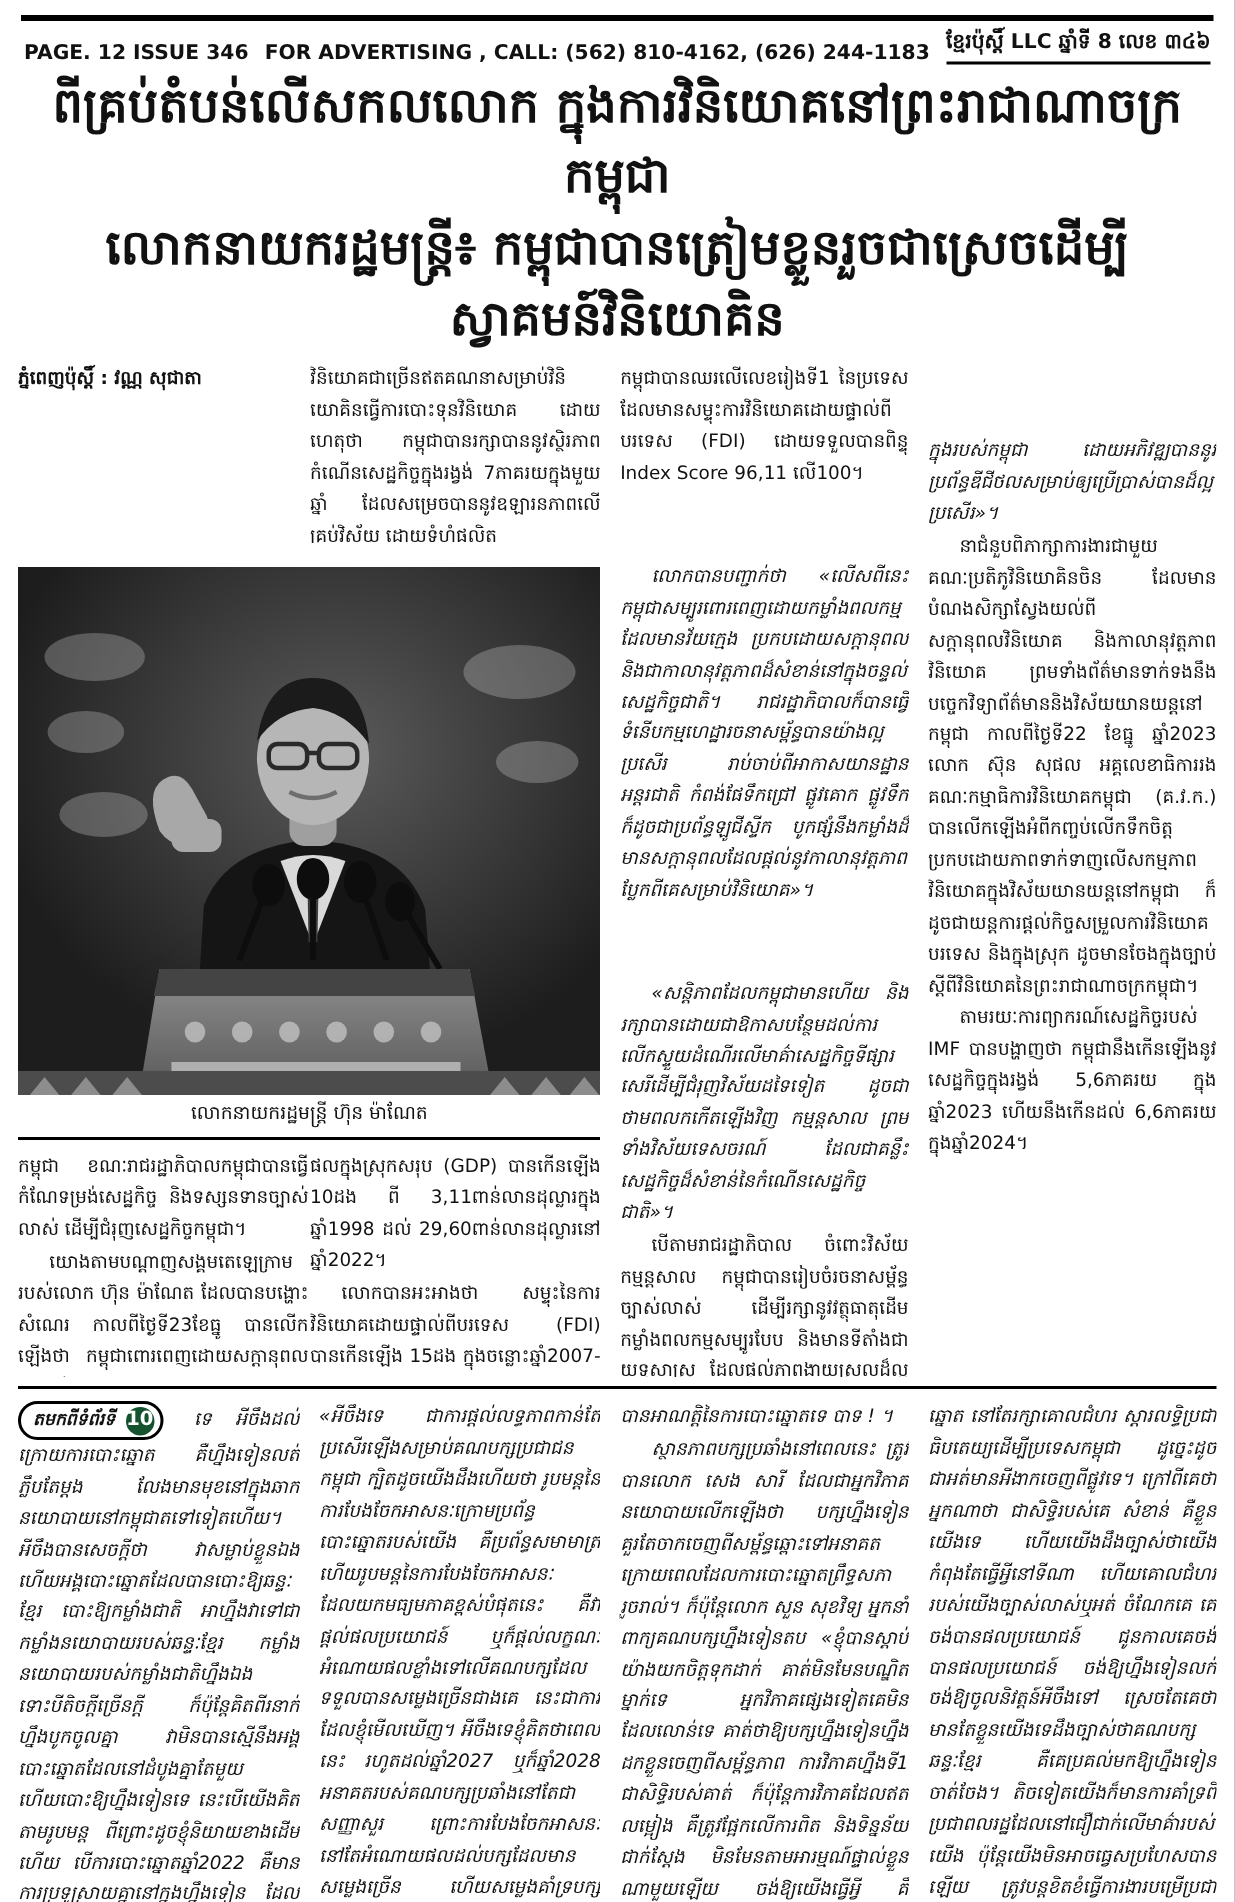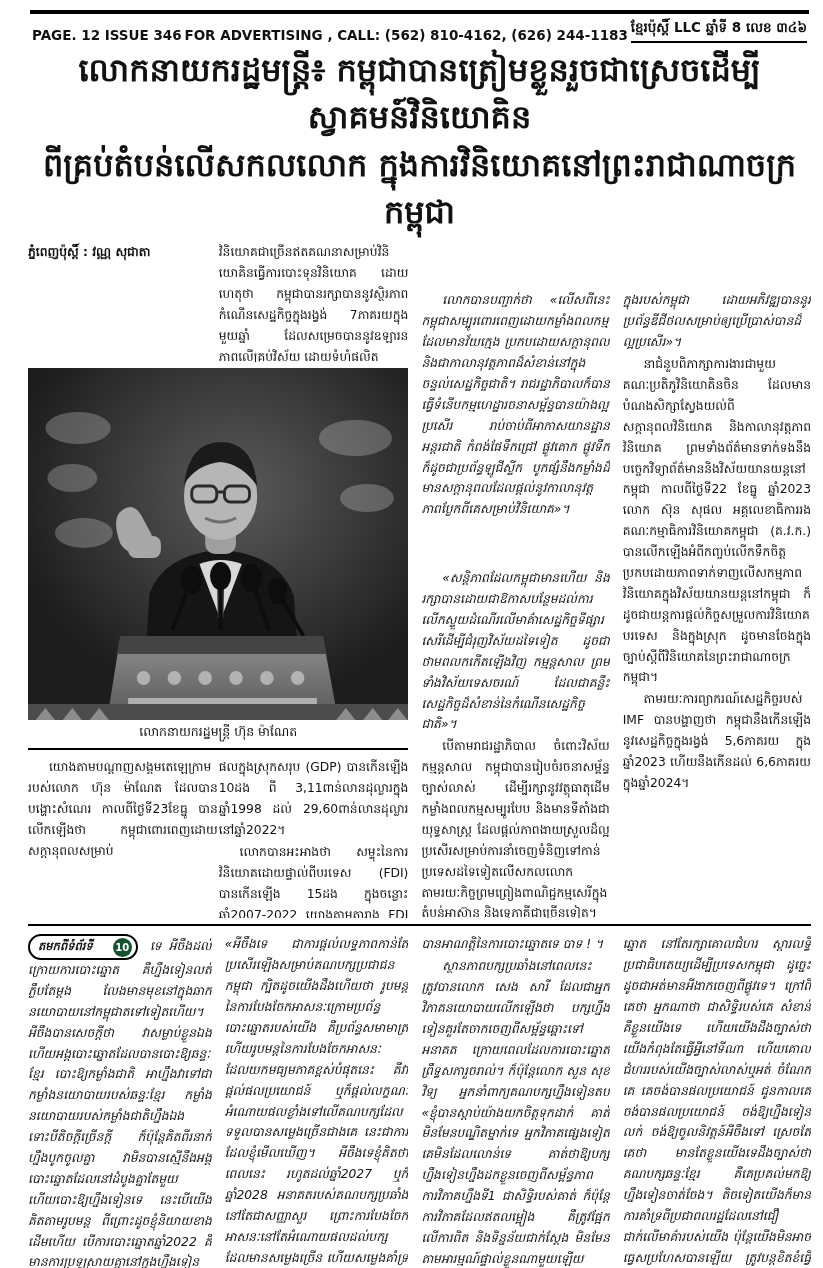--- a/index.html
+++ b/index.html
@@ -1,20 +1,20 @@
 <!DOCTYPE html>
 <html><head>
 <meta charset="utf-8">
 <style>
   html,body{margin:0;padding:0;background:#9a9a9a;}
   .page{
     width:823px;height:1268px;background:#ffffff;color:#111;
     margin:0 auto;position:relative;overflow:hidden;
     font-family:"DejaVu Sans","Liberation Sans",sans-serif;
-    box-sizing:border-box;padding:8px 12px 0 28px;
+    box-sizing:border-box;padding:8px 12px 0 12px;
   }
   
   .topbar{height:4px;background:#000;margin:2px 2px 0 2px;}
   .masthead{
     display:flex;justify-content:space-between;align-items:flex-end;
     font-weight:bold;font-size:13.5px;padding:5px 4px 2px 4px;white-space:nowrap;
   }
   .masthead .brand{border-bottom:2px solid #000;padding-bottom:2px;}
   
   h1.headline{
@@ -27,60 +27,60 @@
   .left-pair{flex:2.02;display:flex;flex-direction:column;min-width:0;}
   .pair-cols{display:flex;gap:1px;overflow:hidden;}
   .pair-top{height:120px;}
   .pair-bottom{flex:1;}
   .col{flex:1;min-width:0;font-size:12.3px;line-height:1.7;text-align:justify;overflow:hidden;}
   .col p{margin:0 0 1px 0;text-indent:1.7em;}
   .col p.noindent{text-indent:0;}
   .col p.quote{font-style:italic;margin-top:48px;}
   .byline{font-weight:bold;text-indent:1.2em;}
   
-  figure.photo{margin:6px 0 0 0;}
+  figure.photo{margin:16px 0 0 0;}
   figure.photo svg{display:block;width:100%;height:352px;background:#262626;}
   figcaption{font-size:12.5px;text-align:center;padding:4px 0 2px 0;}
   .pair-divider{border-top:2px solid #000;margin:4px 0 7px 0;}
   
   .section-rule{border-top:2.5px solid #000;margin:6px 0 8px 0;}
   .article-bottom{display:flex;gap:13px;height:452px;overflow:hidden;}
   .article-bottom .col{font-style:italic;}
   h2.headline2{
     margin:0 0 8px 0;font-weight:800;font-size:29px;line-height:1.4;font-style:normal;
   }
   .bottom-pair-cols{display:flex;gap:13px;flex:1;overflow:hidden;}
   
   .badge{
-    display:inline-flex;align-items:flex-end;gap:20px;vertical-align:middle;
+    display:inline-flex;align-items:flex-end;gap:7px;vertical-align:middle;
     border:2px solid #000;border-radius:15px;padding:1px 4px 1px 8px;
     font-weight:bold;font-size:11.5px;margin-right:5px;background:#fff;
   }
   .badge-num{
     background:#14532d;color:#fff;border-radius:50%;width:19px;height:19px;
     display:inline-flex;align-items:center;justify-content:center;
-    font-size:10px;font-weight:bold;font-style:normal;
+    font-size:13px;font-weight:bold;font-style:normal;
   }
 </style>
 </head>
 <body>
 
 <div class="page">
 
   <div class="topbar"></div>
 
   <div class="masthead">
     <span>PAGE. 12  ISSUE 346</span>
     <span>FOR ADVERTISING ,  CALL: (562) 810-4162, (626) 244-1183</span>
     <span class="brand">ខ្មែរប៉ុស្តិ៍ LLC ឆ្នាំទី 8  លេខ ៣៤៦</span>
   </div>
 
   <h1 class="headline">
+    <span>ពីគ្រប់តំបន់លើសកលលោក ក្នុងការវិនិយោគនៅព្រះរាជាណាចក្រកម្ពុជា</span>
     <span>លោកនាយករដ្ឋមន្ត្រី៖ កម្ពុជាបានត្រៀមខ្លួនរួចជាស្រេចដើម្បីស្វាគមន៍វិនិយោគិន</span>
-    <span>ពីគ្រប់តំបន់លើសកលលោក ក្នុងការវិនិយោគនៅព្រះរាជាណាចក្រកម្ពុជា</span>
   </h1>
 
   <section class="article-top">
 
     <div class="left-pair">
 
       <div class="pair-cols pair-top">
         <div class="col">
           <p class="byline noindent">ភ្នំពេញប៉ុស្តិ៍ : វណ្ណ សុជាតា</p>
         </div>
@@ -166,30 +166,32 @@
               <path d="M374 352 l10 -12 l10 12 z"></path>
           </g>
         </svg>
         <figcaption>លោកនាយករដ្ឋមន្ត្រី ហ៊ុន ម៉ាណែត</figcaption>
       </figure>
 
       <div class="pair-divider"></div>
 
       <div class="pair-cols pair-bottom">
         <div class="col">
+          <p class="noindent">កម្ពុជា ខណៈរាជរដ្ឋាភិបាលកម្ពុជាបានធ្វើកំណែទម្រង់សេដ្ឋកិច្ច និងទស្សនទានច្បាស់លាស់ ដើម្បីជំរុញសេដ្ឋកិច្ចកម្ពុជា។</p>
           <p>យោងតាមបណ្តាញសង្គមតេឡេក្រាមរបស់លោក ហ៊ុន ម៉ាណែត ដែលបានបង្ហោះសំណេរ កាលពីថ្ងៃទី23ខែធ្នូ បានលើកឡើងថា កម្ពុជាពោរពេញដោយសក្តានុពលសម្រាប់</p>
         </div>
         <div class="col">
           <p class="noindent">ផលក្នុងស្រុកសរុប (GDP) បានកើនឡើង 10ដង ពី 3,11ពាន់លានដុល្លារក្នុងឆ្នាំ1998 ដល់ 29,60ពាន់លានដុល្លារនៅឆ្នាំ2022។</p>
           <p>លោកបានអះអាងថា សម្ទុះនៃការវិនិយោគដោយផ្ទាល់ពីបរទេស (FDI) បានកើនឡើង 15ដង ក្នុងចន្លោះឆ្នាំ2007-2022 យោងតាមតារាង FDI Standouts Watchlist 2024,</p>
         </div>
       </div>
     </div>
 
     <div class="col">
+      <p class="noindent">កម្ពុជាបានឈរលើលេខរៀងទី1 នៃប្រទេសដែលមានសម្ទុះការវិនិយោគដោយផ្ទាល់ពីបរទេស (FDI) ដោយទទួលបានពិន្ទុ Index Score 96,11 លើ100។</p>
       <p class="quote">លោកបានបញ្ជាក់ថា «លើសពីនេះ កម្ពុជាសម្បូរពោរពេញដោយកម្លាំងពលកម្មដែលមានវ័យក្មេង ប្រកបដោយសក្តានុពល និងជាកាលានុវត្តភាពដ៏សំខាន់នៅក្នុងចន្ទល់សេដ្ឋកិច្ចជាតិ។ រាជរដ្ឋាភិបាលក៏បានធ្វើទំនើបកម្មហេដ្ឋារចនាសម្ព័ន្ធបានយ៉ាងល្អប្រសើរ រាប់ចាប់ពីអាកាសយានដ្ឋានអន្តរជាតិ កំពង់ផែទឹកជ្រៅ ផ្លូវគោក ផ្លូវទឹក ក៏ដូចជាប្រព័ន្ធឡូជីស្ទីក បូកផ្សំនឹងកម្លាំងដ៏មានសក្តានុពលដែលផ្តល់នូវកាលានុវត្តភាពប្លែកពីគេសម្រាប់វិនិយោគ»។</p>
       <p class="quote">«សន្តិភាពដែលកម្ពុជាមានហើយ និងរក្សាបានដោយជាឱកាសបន្ថែមដល់ការលើកស្ទួយដំណើរលើមាគ៌ាសេដ្ឋកិច្ចទីផ្សារសេរីដើម្បីជំរុញវិស័យដទៃទៀត ដូចជា ថាមពលកកើតឡើងវិញ កម្មន្តសាល ព្រមទាំងវិស័យទេសចរណ៍ ដែលជាគន្លឹះសេដ្ឋកិច្ចដ៏សំខាន់នៃកំណើនសេដ្ឋកិច្ចជាតិ»។</p>
       <p>បើតាមរាជរដ្ឋាភិបាល ចំពោះវិស័យកម្មន្តសាល កម្ពុជាបានរៀបចំរចនាសម្ព័ន្ធច្បាស់លាស់ ដើម្បីរក្សានូវវត្ថុធាតុដើម កម្លាំងពលកម្មសម្បូរបែប និងមានទីតាំងជាយុទ្ធសាស្ត្រ ដែលផ្តល់ភាពងាយស្រួលដ៏ល្អប្រសើរសម្រាប់ការនាំចេញទំនិញទៅកាន់ប្រទេសដទៃទៀតលើសកលលោក តាមរយៈកិច្ចព្រមព្រៀងពាណិជ្ជកម្មសេរីក្នុងតំបន់អាស៊ាន និងទ្វេភាគីជាច្រើនទៀត។</p>
       <p class="quote">រាជរដ្ឋាភិបាលបានបញ្ជាក់ថា «ក្នុងយុទ្ធសាស្ត្របញ្ចកោណដែលបានដាក់ចេញដោយរាជរដ្ឋាភិបាល នីតិកាលទី7 ក៏បានបន្ថែមនូវយុទ្ធសាស្ត្រថ្មីបន្ថែមលើបច្ចេកវិទ្យា ដែលកំពុងសាយភាយលូតលាស់ពេញស្រទាប់យុវជន</p>
     </div>
 
     <div class="col">
       <p class="noindent quote">ក្នុងរបស់កម្ពុជា ដោយអភិវឌ្ឍបាននូវប្រព័ន្ធឌីជីថលសម្រាប់ឲ្យប្រើប្រាស់បានដ៏ល្អប្រសើរ»។</p>
       <p>នាជំនួបពិភាក្សាការងារជាមួយគណៈប្រតិភូវិនិយោគិនចិន ដែលមានបំណងសិក្សាស្វែងយល់ពីសក្តានុពលវិនិយោគ និងកាលានុវត្តភាពវិនិយោគ ព្រមទាំងព័ត៌មានទាក់ទងនឹងបច្ចេកវិទ្យាព័ត៌មាននិងវិស័យយានយន្តនៅកម្ពុជា កាលពីថ្ងៃទី22 ខែធ្នូ ឆ្នាំ2023 លោក ស៊ុន សុផល អគ្គលេខាធិការរងគណៈកម្មាធិការវិនិយោគកម្ពុជា (គ.វ.ក.) បានលើកឡើងអំពីកញ្ចប់លើកទឹកចិត្តប្រកបដោយភាពទាក់ទាញលើសកម្មភាពវិនិយោគក្នុងវិស័យយានយន្តនៅកម្ពុជា ក៏ដូចជាយន្តការផ្តល់កិច្ចសម្រួលការវិនិយោគបរទេស និងក្នុងស្រុក ដូចមានចែងក្នុងច្បាប់ស្តីពីវិនិយោគនៃព្រះរាជាណាចក្រកម្ពុជា។</p>
       <p>តាមរយៈការព្យាករណ៍សេដ្ឋកិច្ចរបស់ IMF បានបង្ហាញថា កម្ពុជានឹងកើនឡើងនូវសេដ្ឋកិច្ចក្នុងរង្វង់ 5,6ភាគរយ ក្នុងឆ្នាំ2023 ហើយនឹងកើនដល់ 6,6ភាគរយក្នុងឆ្នាំ2024។</p>

